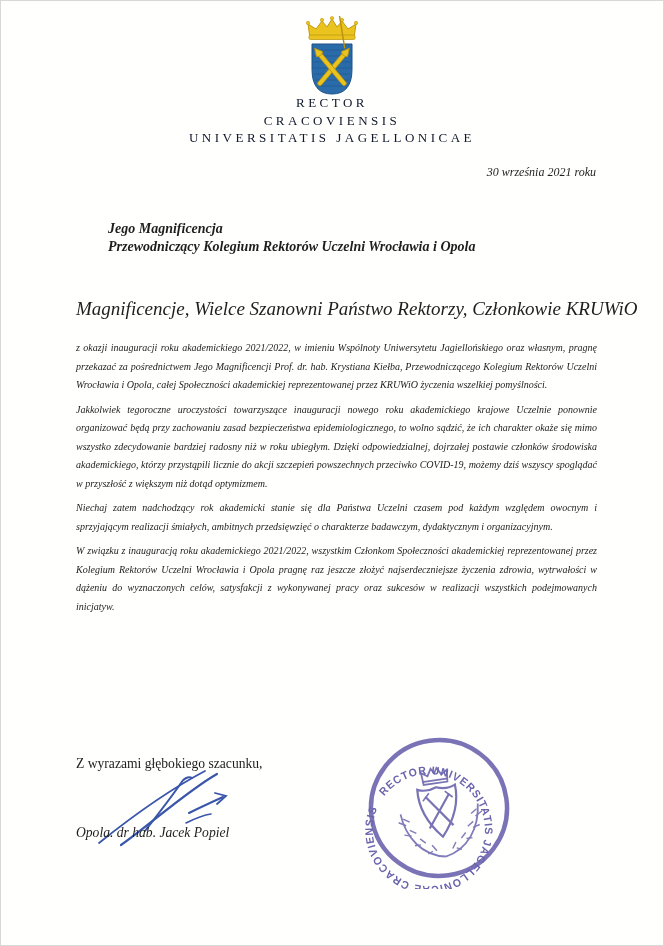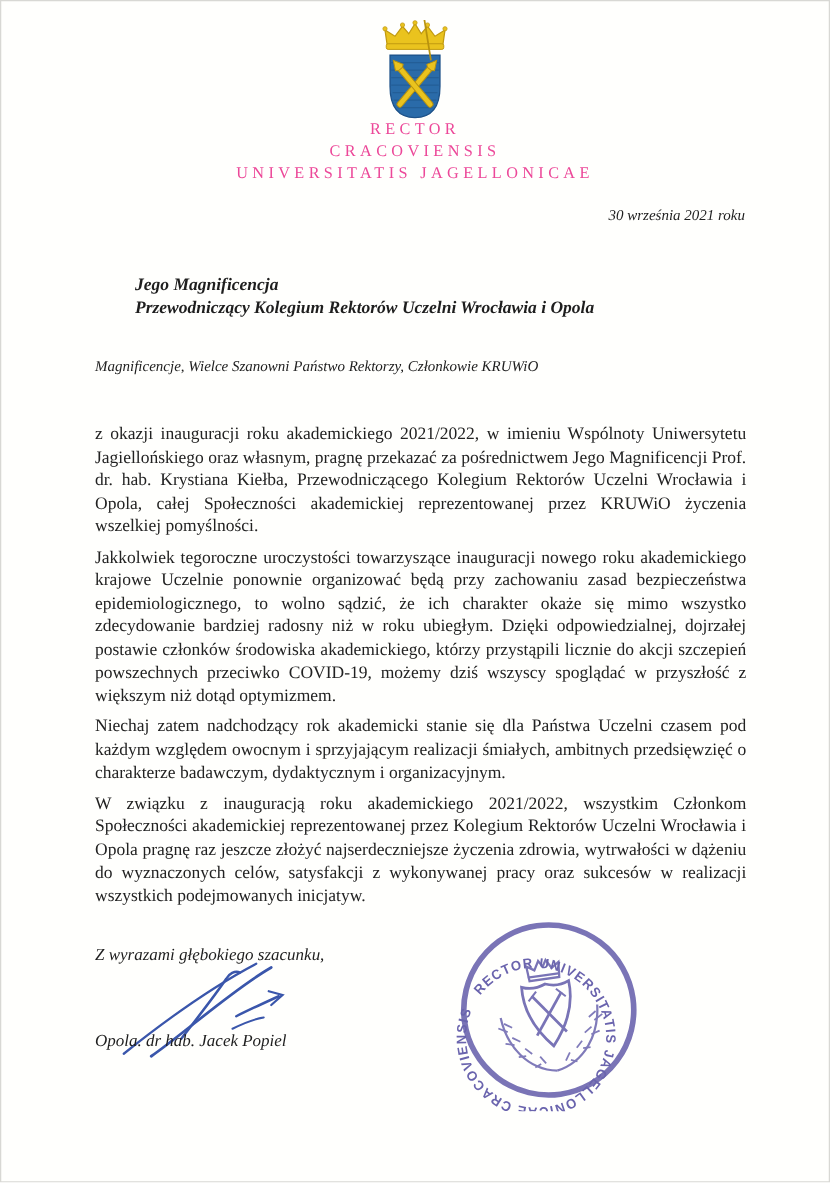--- a/index.html
+++ b/index.html
@@ -5,38 +5,38 @@
   html,body{margin:0;padding:0;background:#ffffff;}
   .page{
     position:relative;width:664px;height:946px;box-sizing:border-box;
     background:#fffffd;border:1px solid #d8d8d4;overflow:hidden;
     font-family:"Liberation Serif","DejaVu Serif",serif;color:#1e1e1e;
   }
   
   .crest{position:absolute;top:15px;left:50%;transform:translateX(-50%);}
   .letterhead{
     position:absolute;top:93px;left:0;right:0;text-align:center;
-    color:#ec4899;letter-spacing:3.5px;font-size:13px;line-height:17.5px;
+    color:#0f172a;letter-spacing:3.5px;font-size:13px;line-height:17.5px;
   }
   .letterhead .lh-line{white-space:nowrap;}
   
   .date-line{position:absolute;top:164px;right:67px;font-style:italic;font-size:12px;}
   
   .addressee{position:absolute;left:75px;top:219px;font-style:italic;font-weight:bold;
     font-size:14px;line-height:18px;margin-left:32px;}
   
-  .salutation{position:absolute;left:75px;top:285px;font-style:italic;font-size:12px;}
+  .salutation{position:absolute;left:75px;top:297px;font-style:italic;font-size:19px;}
   
   .body-block{position:absolute;left:75px;width:521px;top:338px;}
   .body-block p{
-    margin:0 0 6px 0;font-size:14px;line-height:18.5px;
+    margin:0 0 6px 0;font-style:italic;font-size:10px;line-height:18.5px;
     text-align:justify;color:#222;
   }
   
-  .closing{position:absolute;left:75px;top:755px;font-style:italic;font-size:13.6px;}
+  .closing{position:absolute;left:75px;top:755px;font-size:13.6px;}
   .signer{position:absolute;left:75px;top:824px;font-style:italic;font-size:13.6px;}
   .signature-svg{position:absolute;left:90px;top:764px;}
   
   .stamp-svg{position:absolute;left:357px;top:726px;opacity:0.88;}
   .stamp-text{font-family:"Liberation Sans","DejaVu Sans",sans-serif;font-weight:bold;
     font-size:11px;letter-spacing:1px;}
 </style>
 </head>
 <body>
 

